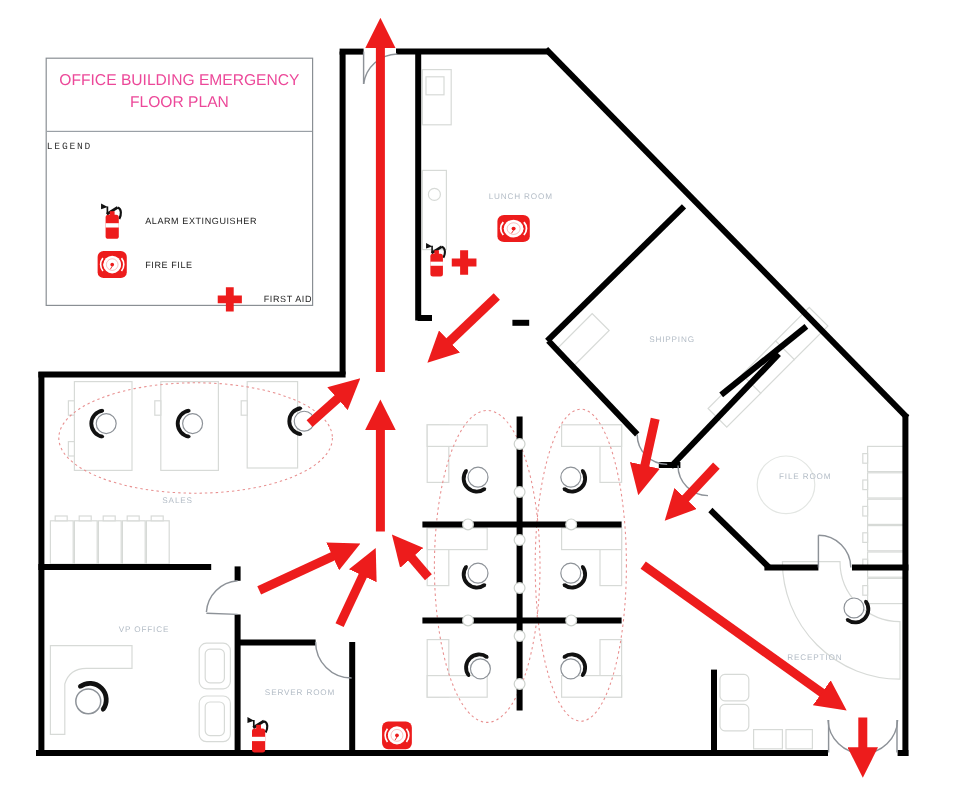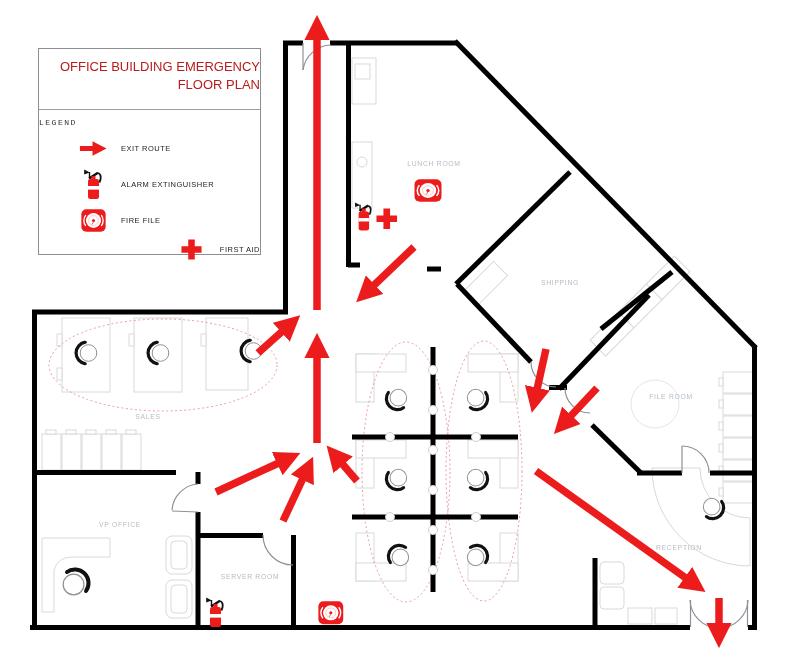--- a/index.html
+++ b/index.html
@@ -11,21 +11,21 @@
     overflow:hidden;
   }
   #plan-svg{position:absolute;left:0;top:0;}
   
   .legend{
     position:absolute;left:38px;top:48px;width:223px;height:207px;
     background:#fff;border:1px solid #8a8f94;box-sizing:border-box;z-index:5;
   }
   .legend-title{
     position:absolute;left:0;top:9px;width:100%;
-    text-align:right;font-size:13px;color:#b91c1c;line-height:1.35;
+    text-align:center;font-size:13px;color:#ec4899;line-height:1.35;
   }
   .legend-divider{
     position:absolute;left:0;top:60px;width:100%;
     border-top:1px solid #9aa0a6;
   }
   .legend-heading{
     position:absolute;left:0;top:69px;width:100%;
     text-align:left;font-size:8px;letter-spacing:1.5px;color:#333;font-family:Liberation Mono, monospace;
   }
   .legend-row{position:absolute;left:0;width:100%;display:flex;align-items:center;}
@@ -85,28 +85,20 @@
 </svg>
 
 <div class="legend">
   <div class="legend-title">
     <span>OFFICE BUILDING EMERGENCY</span><br>
     <span>FLOOR PLAN</span>
   </div>
   <div class="legend-divider"></div>
   <div class="legend-heading">LEGEND</div>
 
-  <div class="legend-row row-exit">
-    <span class="legend-icon">
-      <svg width="30" height="17" viewBox="0 0 31 17">
-          <path d="M2,5.8 H15 V1 L29.5,8.5 15,16 V11.2 H2 Z" fill="#ed1c1c"></path>
-        </svg>
-    </span>
-    <span class="legend-label">EXIT ROUTE</span>
-  </div>
 
   <div class="legend-row row-ext">
     <span class="legend-icon">
       <svg width="24" height="34" viewBox="0 0 24 34">
           <use href="#sym-ext"></use>
         </svg>
     </span>
     <span class="legend-label">ALARM EXTINGUISHER</span>
   </div>
 

